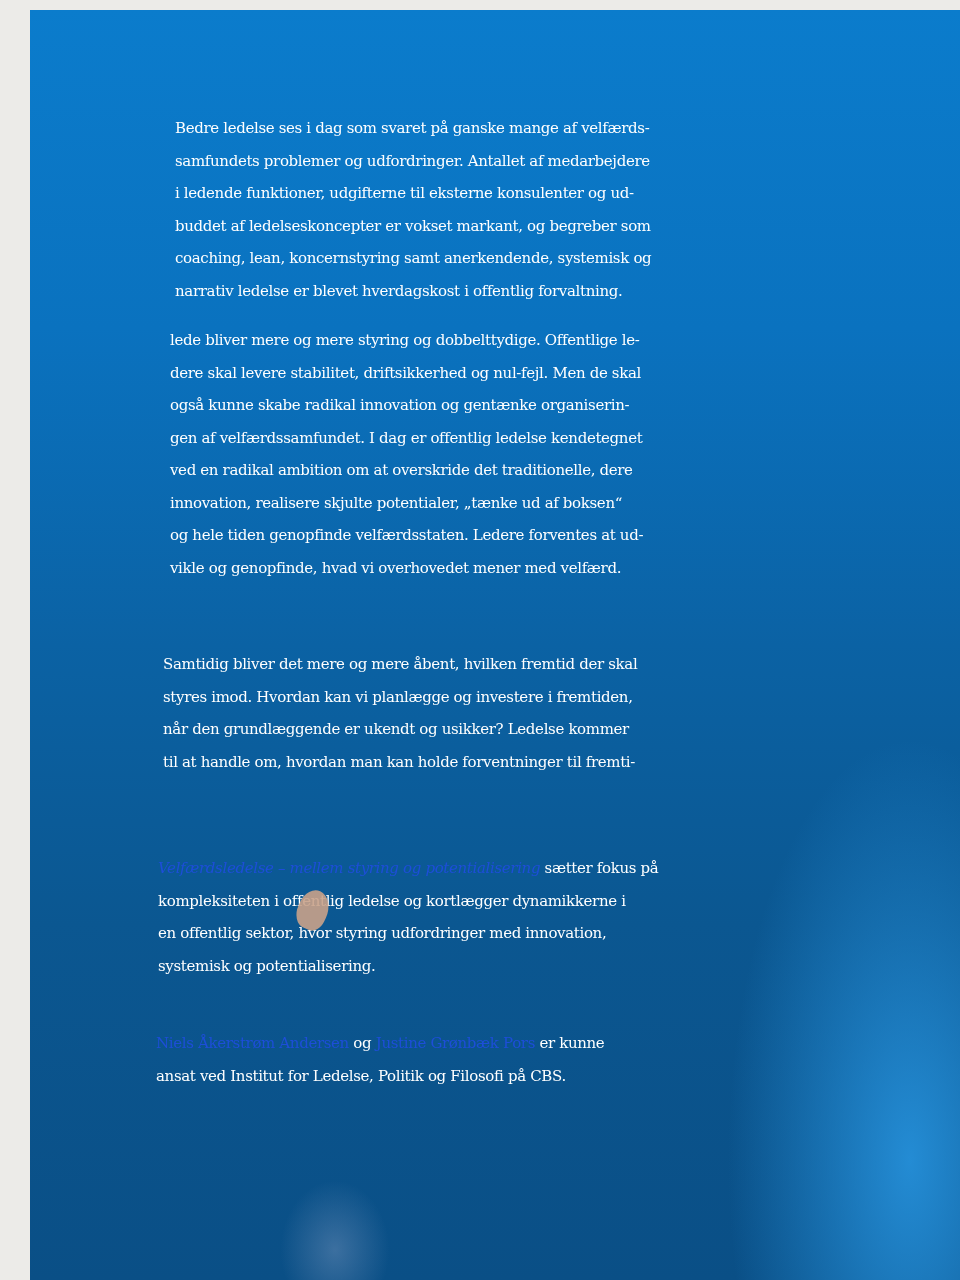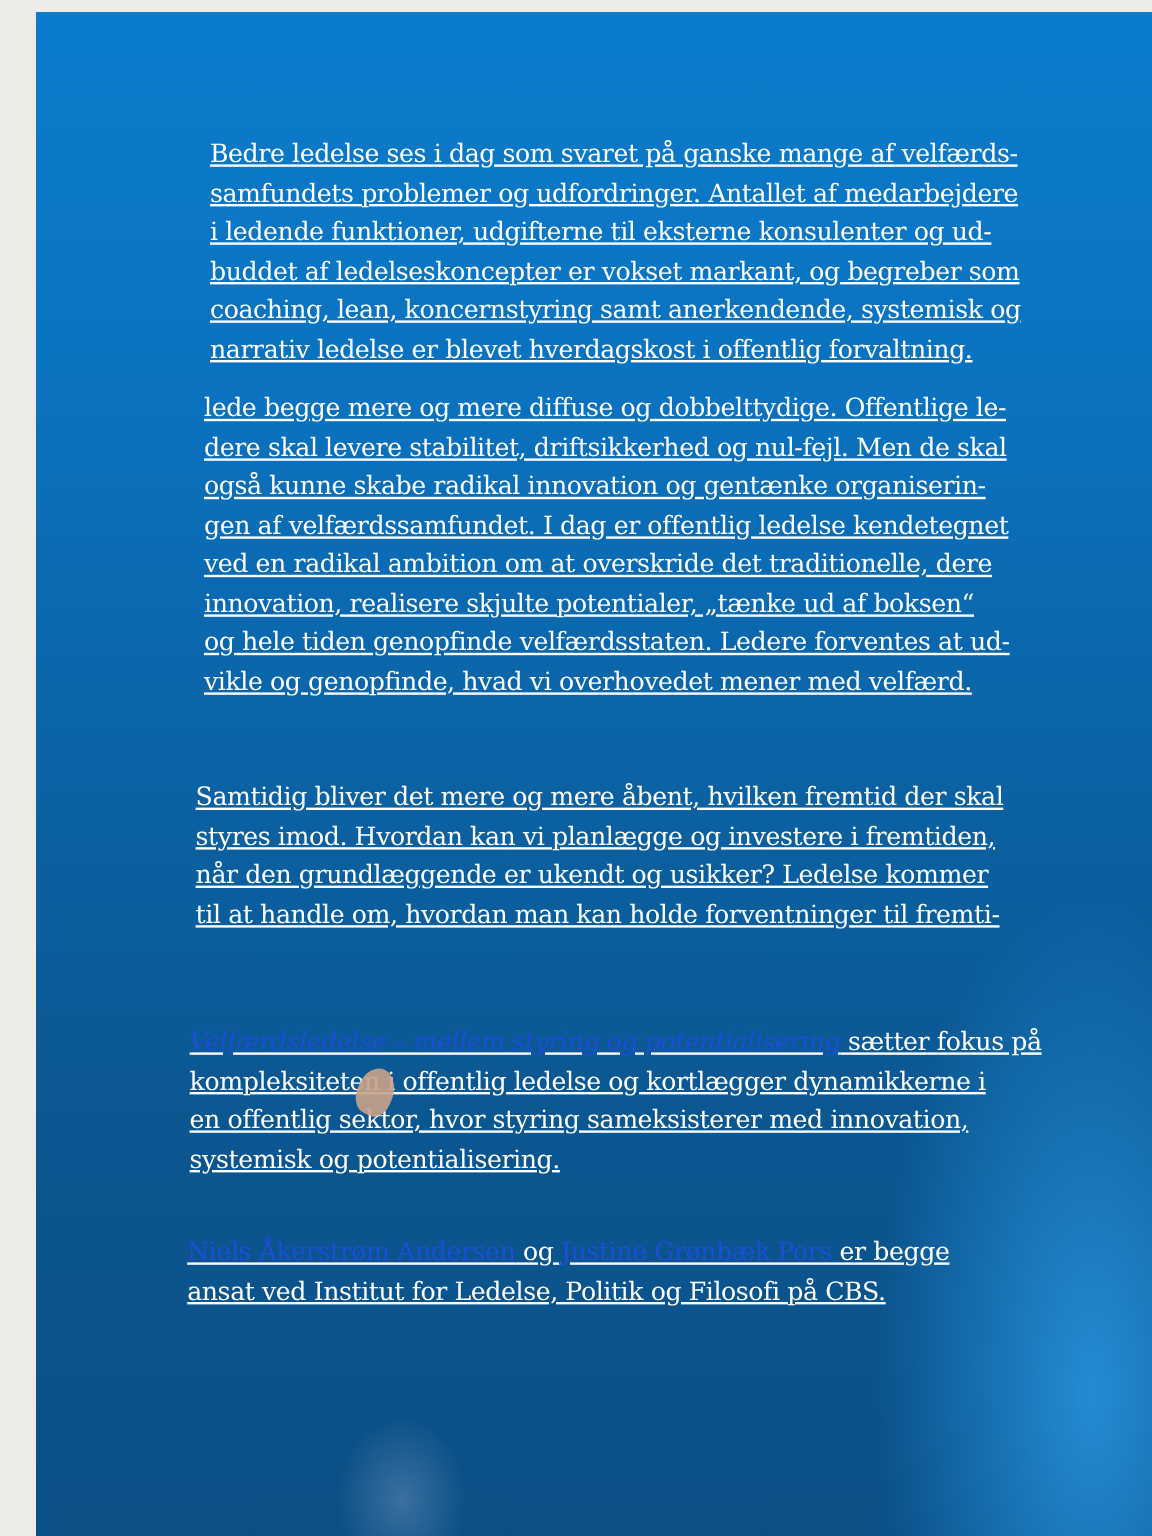--- a/index.html
+++ b/index.html
@@ -19,25 +19,24 @@
   }
   .cover::after {
     content: "";
     position: absolute; left: 250px; bottom: -40px;
     width: 110px; height: 140px;
     background: radial-gradient(ellipse at center, rgba(120,150,190,0.45), rgba(120,150,190,0) 70%);
   }
   .text {
     position: absolute;
     color: #ffffff;
-    font-size: 21px;
+    font-size: 15px;
     line-height: 32.5px;
     letter-spacing: -0.35px;
     white-space: nowrap;
-    text-decoration: underline;
   }
   .p1 { left: 175px; top: 112px; }
   .p2 { left: 170px; top: 324px; }
   .p3 { left: 163px; top: 648px; }
   .p4 { left: 158px; top: 852px; }
   .p5 { left: 156px; top: 1027px; }
   .line { display: block; height: 32.5px; }
   .dark { color: #1d4ed8; }
   .italic { font-style: italic; }
   .smudge {
@@ -56,42 +55,42 @@
 <div class="text p1">
   <span class="line">Bedre ledelse ses i dag som svaret på ganske mange af velfærds-</span>
   <span class="line">samfundets problemer og udfordringer. Antallet af medarbejdere</span>
   <span class="line">i ledende funktioner, udgifterne til eksterne konsulenter og ud-</span>
   <span class="line">buddet af ledelseskoncepter er vokset markant, og begreber som</span>
   <span class="line">coaching, lean, koncernstyring samt anerkendende, systemisk og</span>
   <span class="line">narrativ ledelse er blevet hverdagskost i offentlig forvaltning.</span>
 </div>
 
 <div class="text p2">
-  <span class="line">lede begge mere og mere diffuse og dobbelttydige. Offentlige le-</span>
+  <span class="line">lede bliver mere og mere styring og dobbelttydige. Offentlige le-</span>
   <span class="line">dere skal levere stabilitet, driftsikkerhed og nul-fejl.  Men de skal</span>
   <span class="line">også kunne skabe radikal innovation og gentænke organiserin-</span>
   <span class="line">gen af velfærdssamfundet. I dag er offentlig ledelse kendetegnet</span>
   <span class="line">ved en radikal ambition om at overskride det traditionelle, dere</span>
   <span class="line">innovation, realisere skjulte potentialer, „tænke ud af boksen“</span>
   <span class="line">og hele tiden genopfinde velfærdsstaten. Ledere forventes at ud-</span>
   <span class="line">vikle og genopfinde, hvad vi overhovedet mener med velfærd.</span>
 </div>
 
 <div class="text p3">
   <span class="line">Samtidig bliver det mere og mere åbent, hvilken fremtid der skal</span>
   <span class="line">styres imod. Hvordan kan vi planlægge og investere i fremtiden,</span>
   <span class="line">når den grundlæggende er ukendt og usikker? Ledelse kommer</span>
   <span class="line">til at handle om, hvordan man kan holde forventninger til fremti-</span>
 </div>
 
 <div class="text p4">
   <span class="line"><span class="dark italic">Velfærdsledelse – mellem styring og potentialisering</span><span> sætter fokus på</span></span>
   <span class="line">kompleksiteten i offentlig ledelse og kortlægger dynamikkerne i</span>
-  <span class="line">en offentlig sektor, hvor styring sameksisterer med innovation,</span>
+  <span class="line">en offentlig sektor, hvor styring udfordringer med innovation,</span>
   <span class="line">systemisk og potentialisering.</span>
 </div>
 
 <div class="text p5">
-  <span class="line"><span class="dark">Niels Åkerstrøm Andersen</span><span> og </span><span class="dark">Justine Grønbæk Pors</span><span> er begge</span></span>
+  <span class="line"><span class="dark">Niels Åkerstrøm Andersen</span><span> og </span><span class="dark">Justine Grønbæk Pors</span><span> er kunne</span></span>
   <span class="line">ansat ved Institut for Ledelse, Politik og Filosofi på CBS.</span>
 </div>
 
 <div class="smudge"></div>
 
 </body></html>

